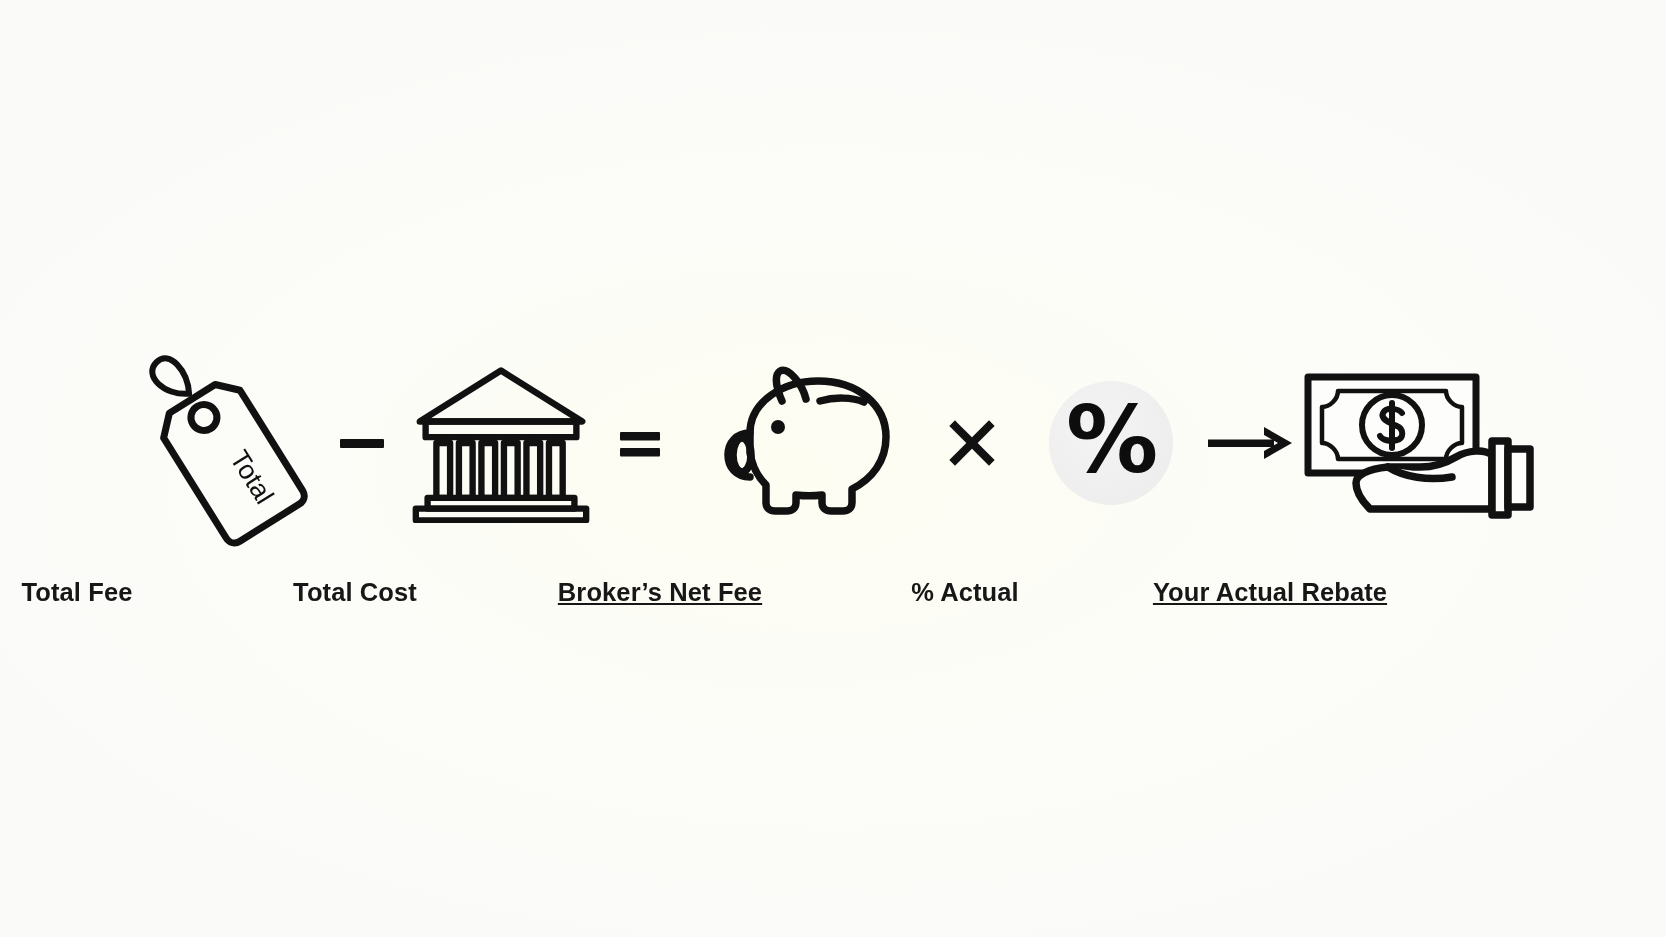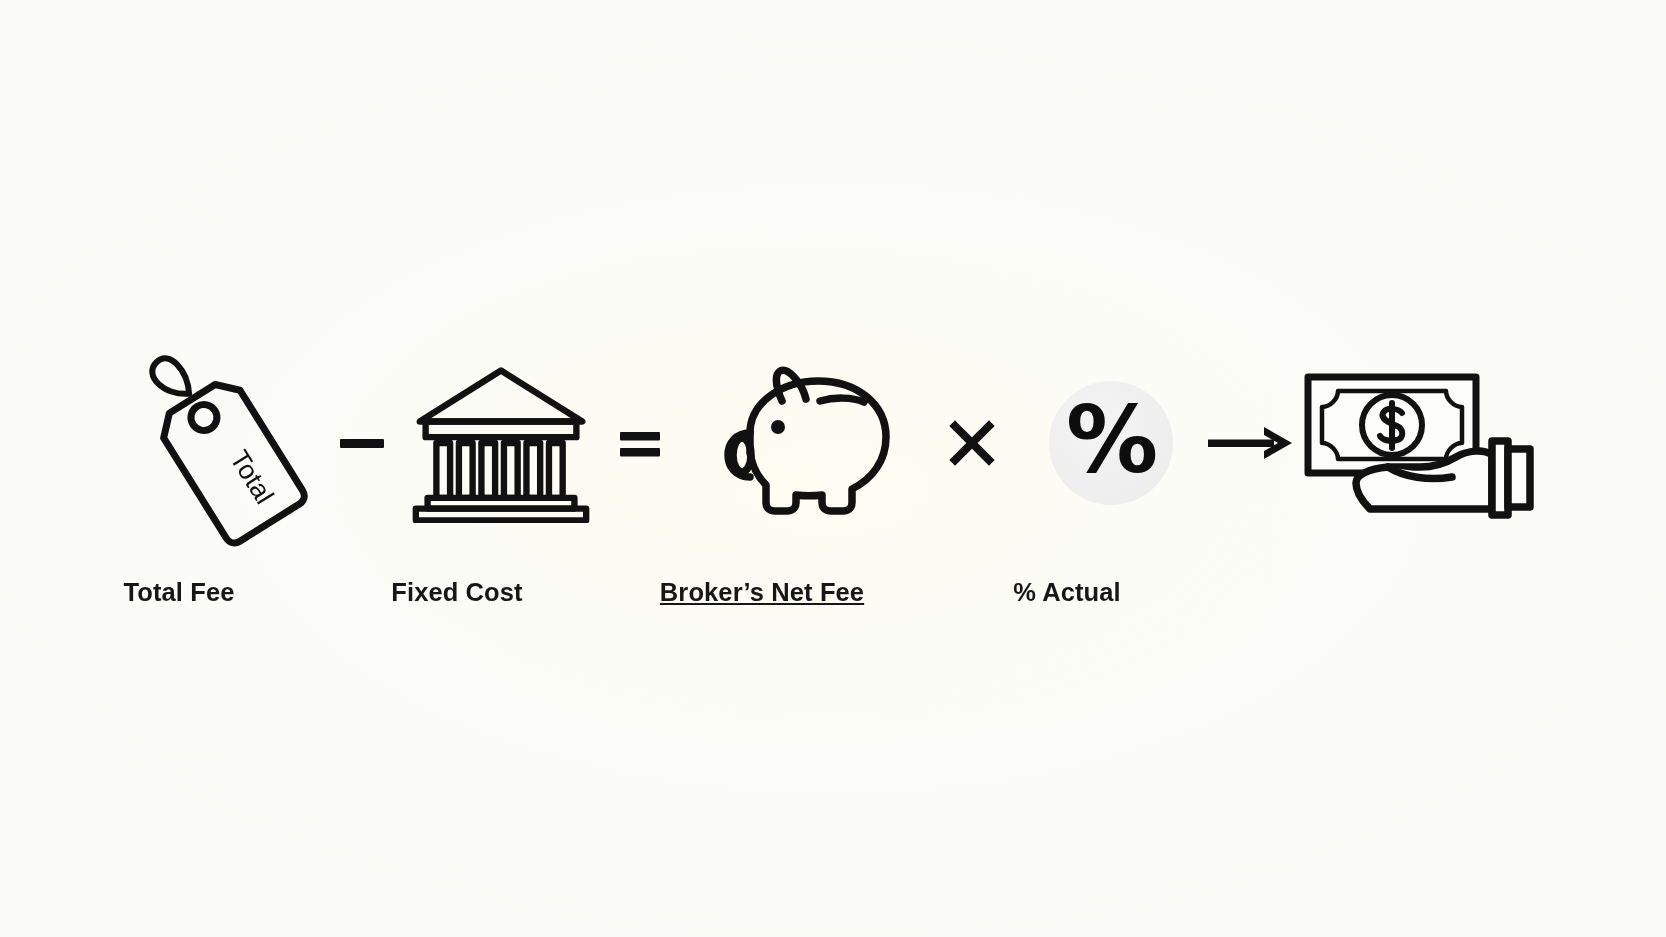--- a/index.html
+++ b/index.html
@@ -93,20 +93,21 @@
 
   #labels-row {
     position: absolute;
     left: 0;
     top: 566px;
     width: 1338px;
     height: 52px;
     display: flex;
     align-items: center;
     justify-content: center;
+    padding-left: 18px;
   }
   .label-slot {
     width: 186px;
     flex: 0 0 auto;
     text-align: center;
     font-size: 25.5px;
     font-weight: 700;
     color: #171717;
     letter-spacing: 0.1px;
     white-space: nowrap;
@@ -261,21 +262,22 @@
           <rect x="212" y="86" width="22" height="58" fill="#fdfdfb"></rect>
         </g>
       </svg>
     </div>
 
   </div>
 
   <div id="labels-row">
     <div class="label-slot">Total Fee</div>
     <div class="label-gap"></div>
-    <div class="label-slot">Fixed Cost</div>
+    <div class="label-slot">Total Cost</div>
     <div class="label-gap"></div>
     <div class="label-slot wide">Broker’s Net Fee</div>
     <div class="label-gap"></div>
     <div class="label-slot">% Actual</div>
     <div class="label-gap"></div>
+    <div class="label-slot wide">Your Actual Rebate</div>
   </div>
 
 </div>
 
 </body></html>

